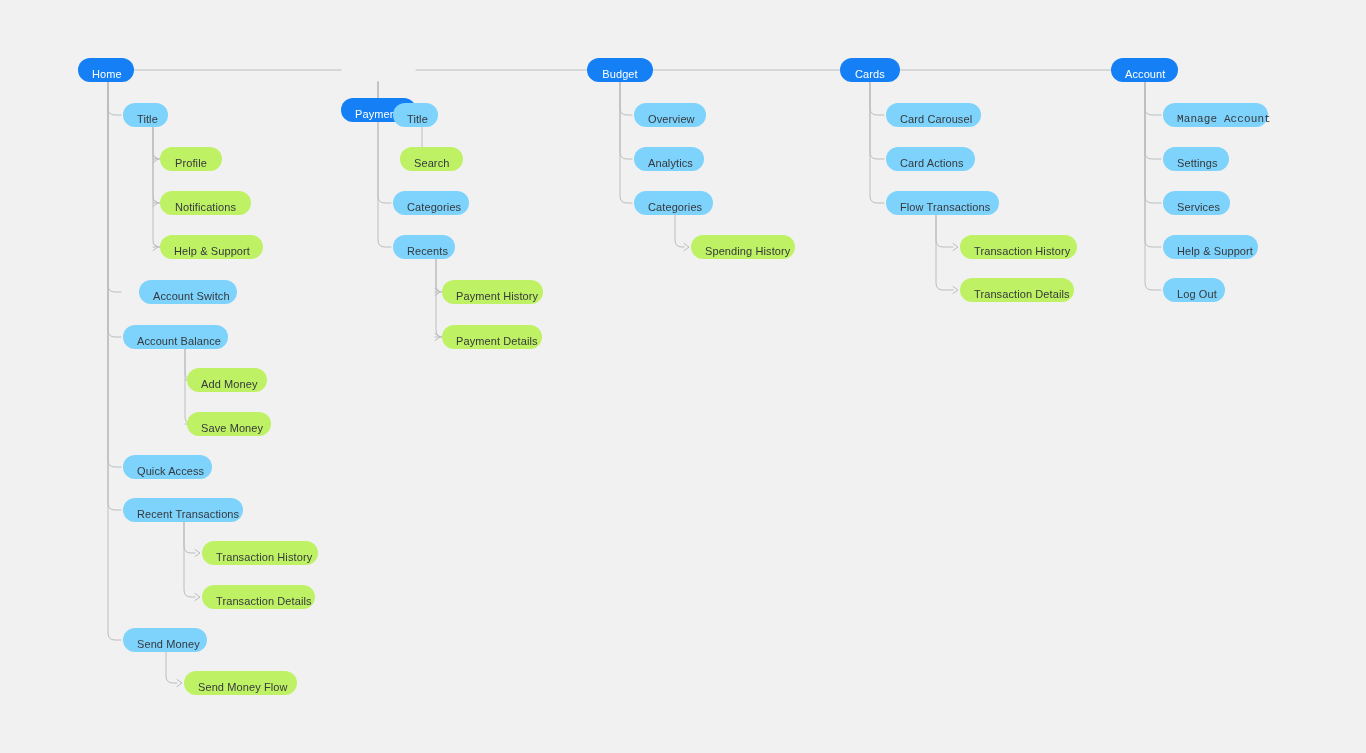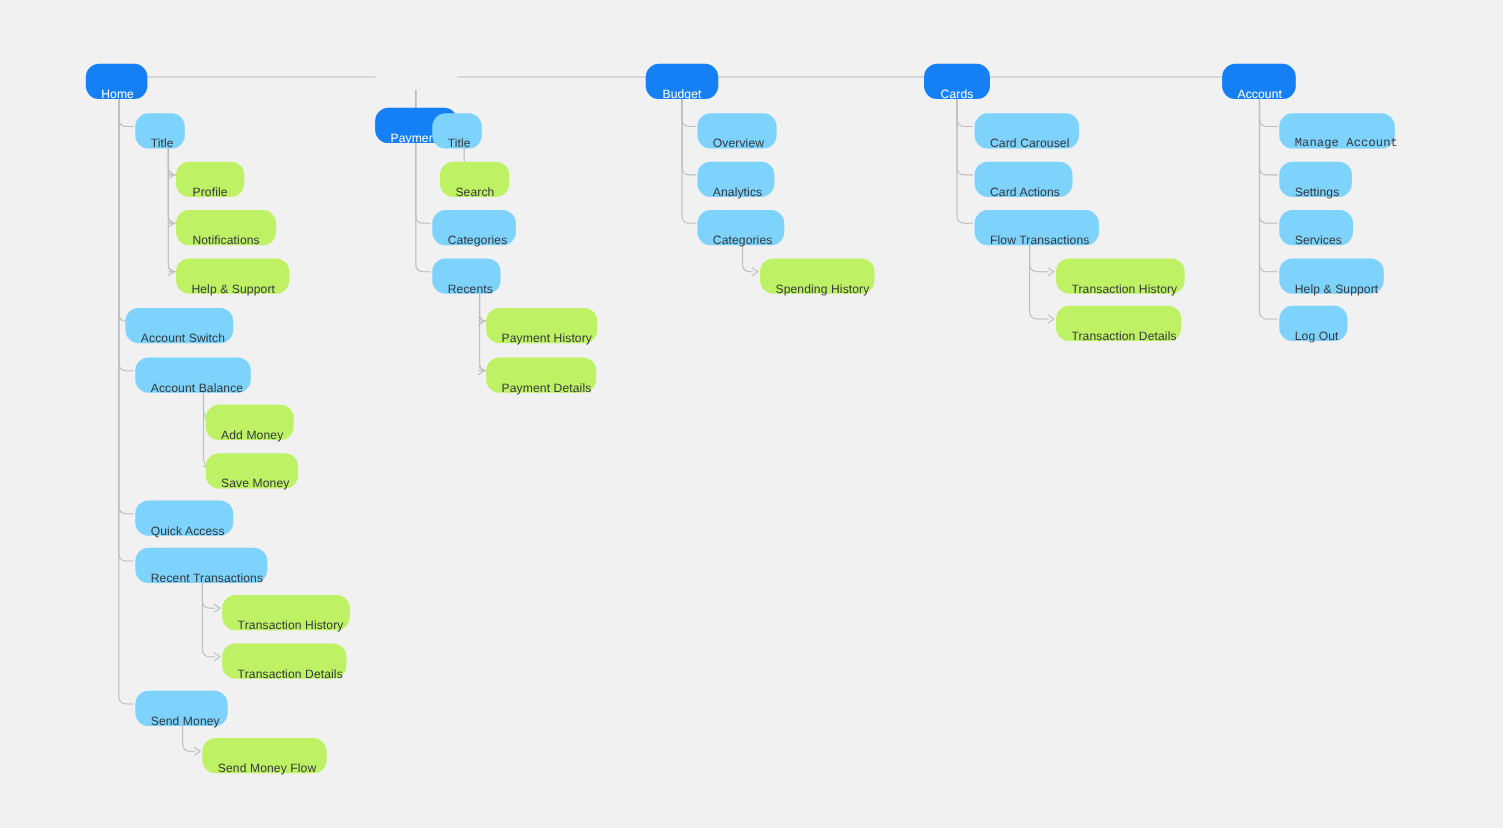--- a/index.html
+++ b/index.html
@@ -31,21 +31,21 @@
   }
   .node {
     position: absolute;
     box-sizing: border-box;
     height: 24px;
     line-height: 24px;
     border-radius: 12px;
     font-size: 11px;
     text-align: center;
     white-space: nowrap;
-    padding: 16px 14px;
+    padding: 4px 14px;
     letter-spacing: 0.1px;
     cursor: pointer;
     user-select: none;
   }
   .node.level1 {
     background: #1580f5;
     color: #ffffff;
   }
   .node.level2 {
     background: #7dd3fc;
@@ -109,21 +109,21 @@
       <path d="M1145,82V152Q1145,159 1152,159H1161" fill="none" stroke="#bdbdbd" stroke-width="1" stroke-linecap="round"></path>
       <path d="M1145,82V196Q1145,203 1152,203H1161" fill="none" stroke="#bdbdbd" stroke-width="1" stroke-linecap="round"></path>
       <path d="M1145,82V240Q1145,247 1152,247H1161" fill="none" stroke="#bdbdbd" stroke-width="1" stroke-linecap="round"></path>
       <path d="M1145,82V283Q1145,290 1152,290H1161" fill="none" stroke="#bdbdbd" stroke-width="1" stroke-linecap="round"></path>
     </svg>
 <div class="node level1" style="left: 78px; top: 58px; width: 56px;">Home</div>
     <div class="node level2" style="left: 123px; top: 103px; width: 45px;">Title</div>
     <div class="node level3" style="left: 160px; top: 147px; width: 62px;">Profile</div>
     <div class="node level3" style="left: 160px; top: 191px; width: 91px;">Notifications</div>
     <div class="node level3" style="left: 160px; top: 235px; width: 103px;">Help &amp; Support</div>
-    <div class="node level2" style="left: 114px; top: 280px; width: 98px;">Account Switch</div>
+    <div class="node level2" style="left: 139px; top: 280px; width: 98px;">Account Switch</div>
     <div class="node level2" style="left: 123px; top: 325px; width: 105px;">Account Balance</div>
     <div class="node level3" style="left: 187px; top: 368px; width: 80px;">Add Money</div>
     <div class="node level3" style="left: 187px; top: 412px; width: 84px;">Save Money</div>
     <div class="node level2" style="left: 123px; top: 455px; width: 89px;">Quick Access</div>
     <div class="node level2" style="left: 123px; top: 498px; width: 120px;">Recent Transactions</div>
     <div class="node level3" style="left: 202px; top: 541px; width: 116px;">Transaction History</div>
     <div class="node level3" style="left: 202px; top: 585px; width: 113px;">Transaction Details</div>
     <div class="node level2" style="left: 123px; top: 628px; width: 84px;">Send Money</div>
     <div class="node level3" style="left: 184px; top: 671px; width: 113px;">Send Money Flow</div>
     <div class="node level1" style="left: 341px; top: 58px; width: 75px; margin-top: 40px;">Payments</div>

